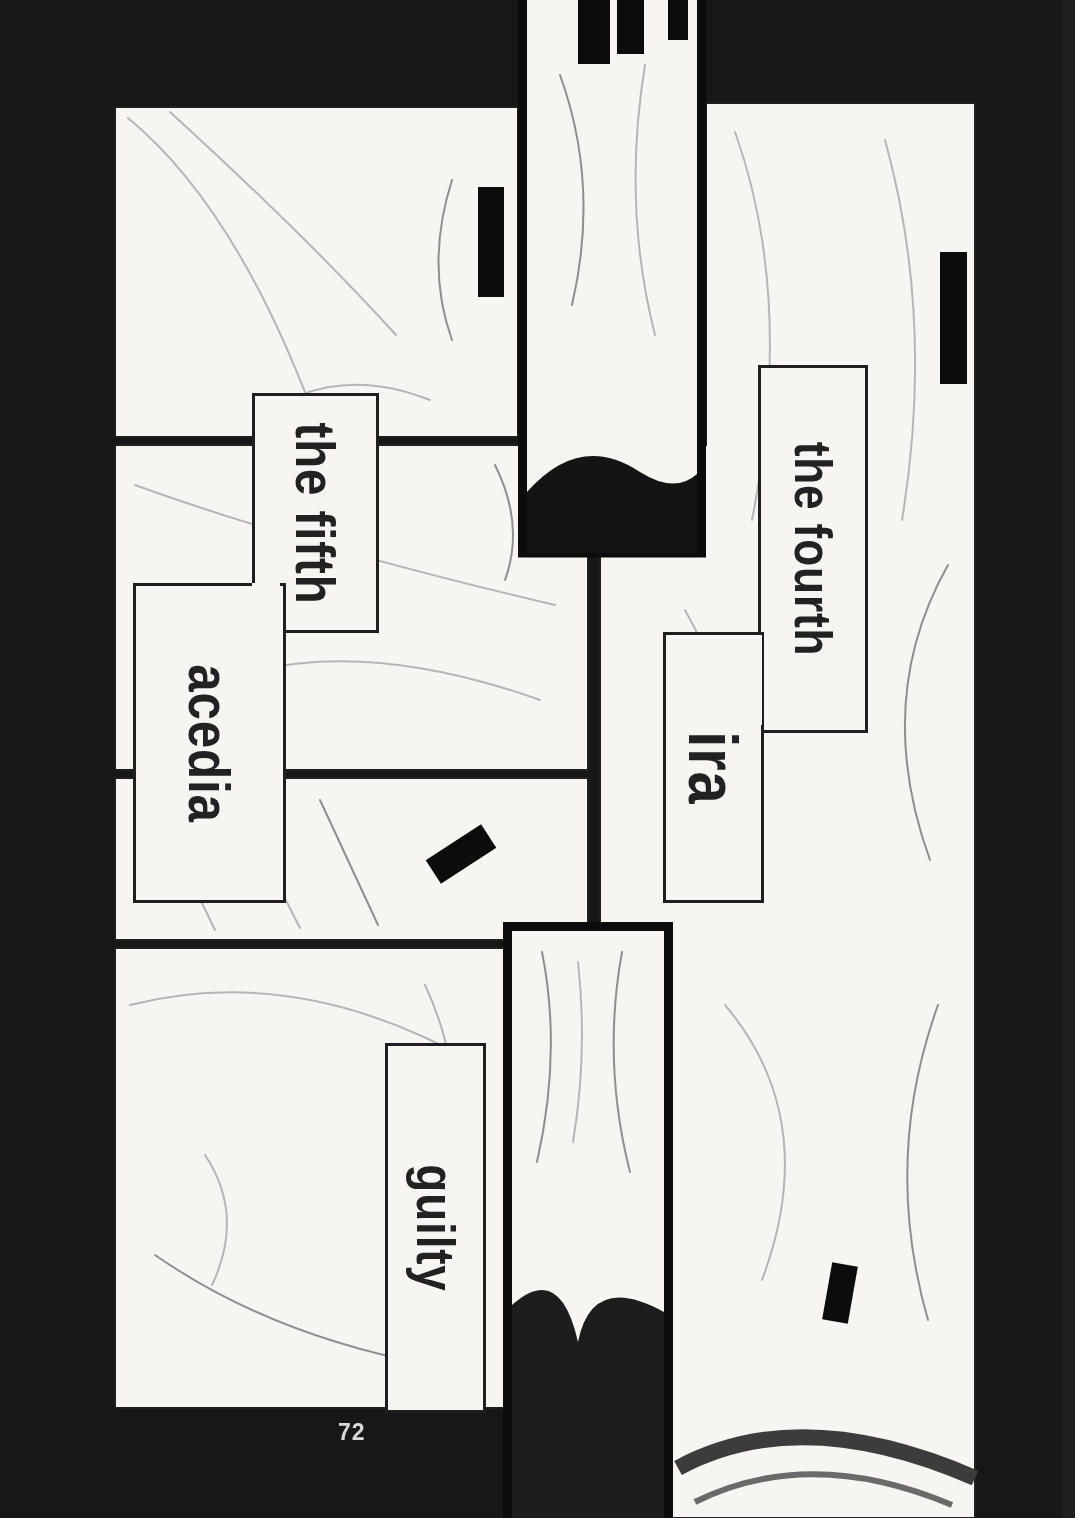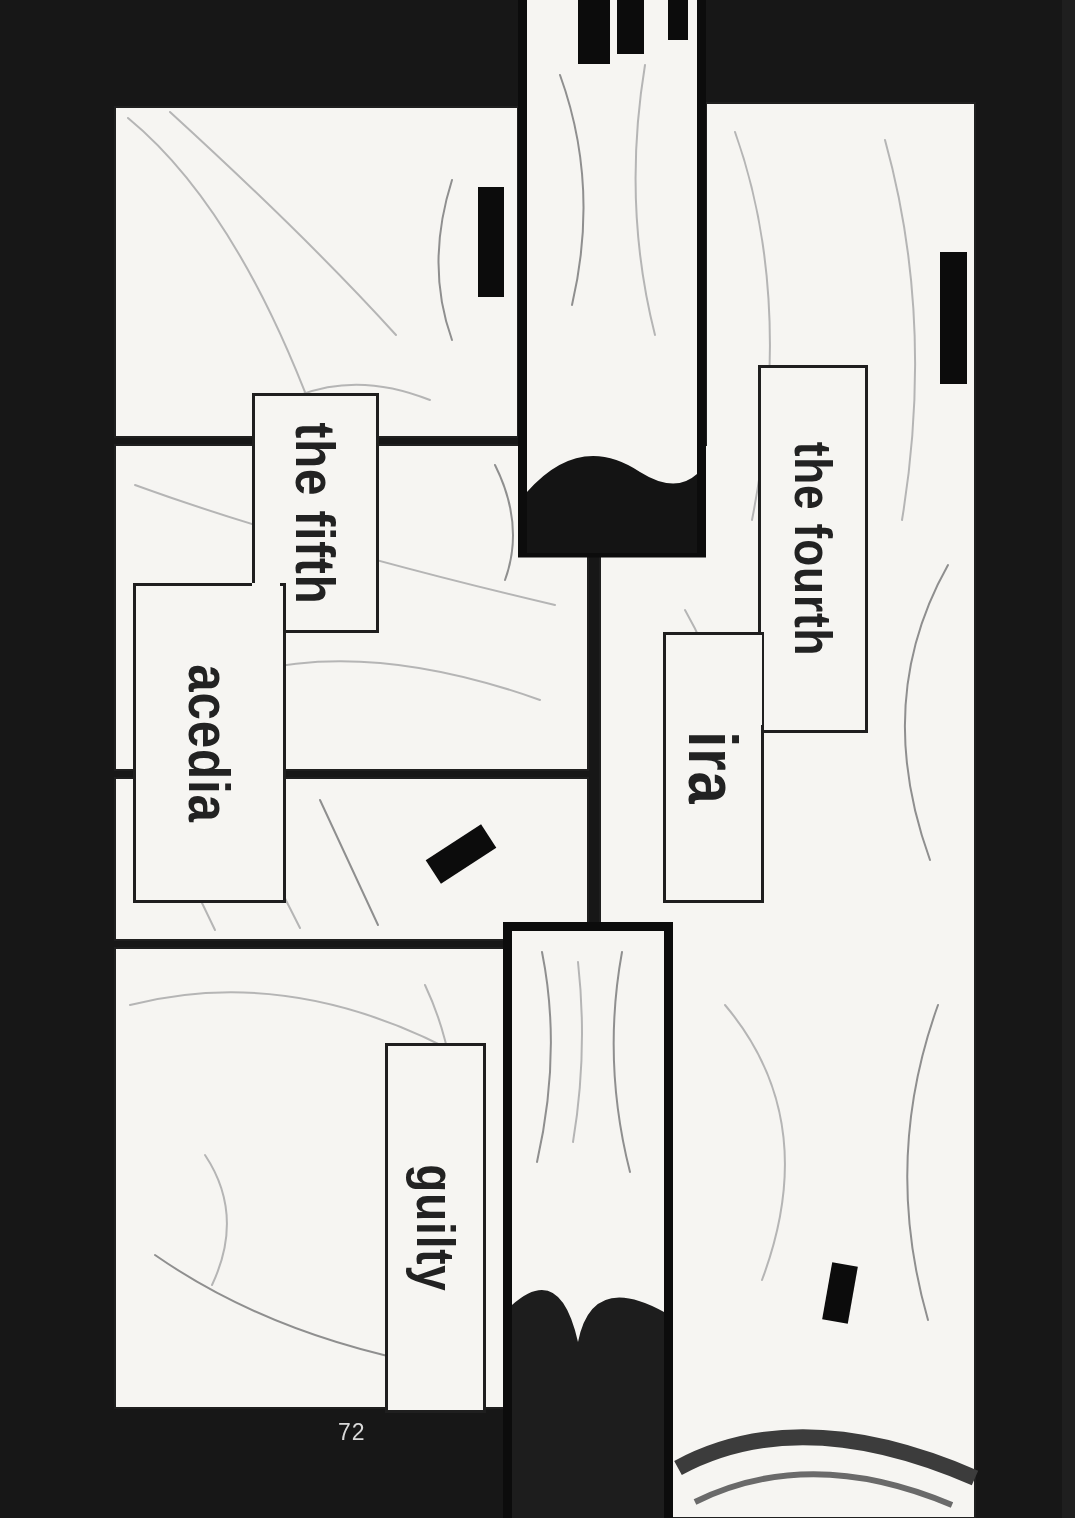--- a/index.html
+++ b/index.html
@@ -33,21 +33,21 @@
   .patch-fi{left:755px;top:635px;width:7px;height:90px;}
   .censor{position:absolute;background:var(--censor);z-index:6;}
   .c1{left:478px;top:187px;width:26px;height:110px;}
   .c2{left:940px;top:252px;width:27px;height:132px;}
   .c3{left:428px;top:840px;width:66px;height:28px;transform:rotate(-33deg);}
   .c4{left:827px;top:1264px;width:26px;height:58px;transform:rotate(10deg);}
   .c5{left:578px;top:0;width:32px;height:64px;}
   .c6{left:617px;top:0;width:27px;height:54px;}
   .c7{left:668px;top:0;width:20px;height:40px;}
   .page-number{position:absolute;left:338px;top:1419px;z-index:3;color:var(--page-number-text);
-        font-size:23px;font-weight:normal;letter-spacing:1px;}
+        font-size:23px;font-weight:bold;letter-spacing:1px;}
   .edge-shadow{position:absolute;right:0;top:0;width:13px;height:1518px;background:#1f1f1f;z-index:0;}
 </style>
 </head>
 <body>
 
 <div class="page">
 
   <div class="edge-shadow"></div>
 
   <svg class="artboard" width="1075" height="1518" viewBox="0 0 1075 1518">

